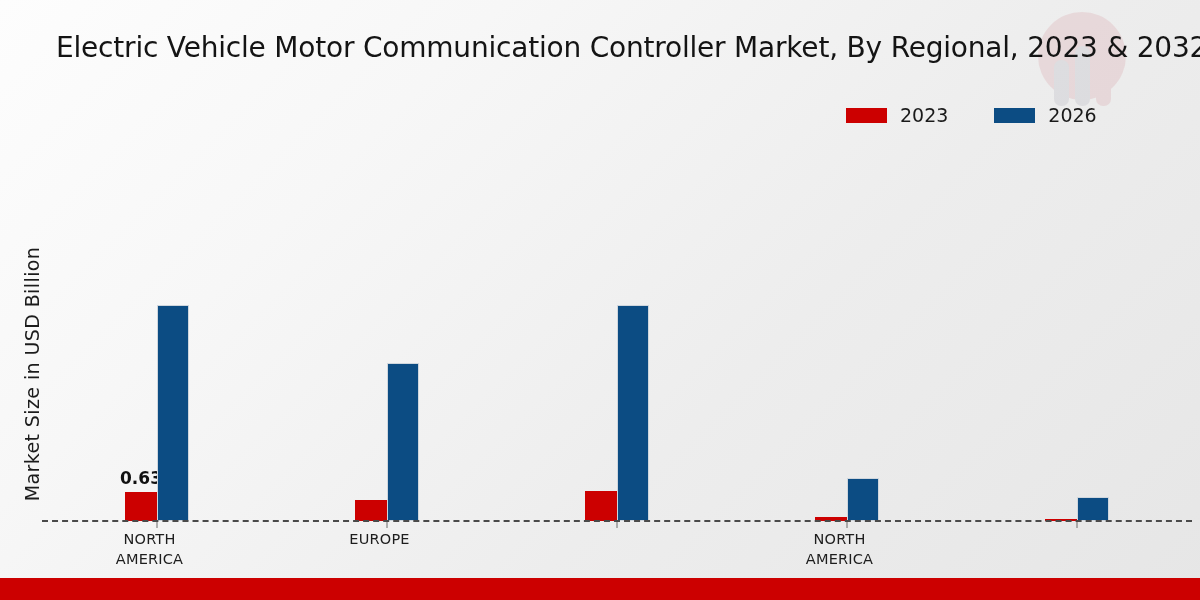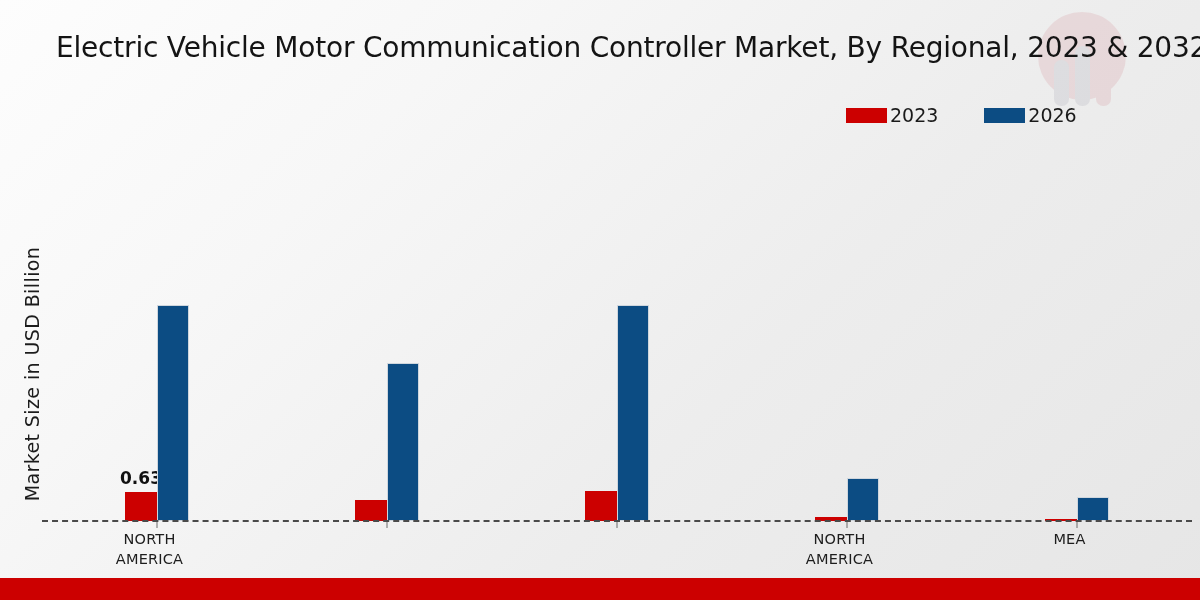--- a/index.html
+++ b/index.html
@@ -53,21 +53,21 @@
     position: absolute;
     left: 846px;
     top: 104px;
     display: flex;
     align-items: center;
     gap: 46px;
   }
   .legend-item {
     display: flex;
     align-items: center;
-    gap: 3px;
+    gap: 13px;
   }
   .legend-swatch {
     width: 41px;
     height: 15px;
     display: block;
   }
   .legend-label {
     font-size: 19px;
     color: #1a1a1a;
   }
@@ -224,20 +224,21 @@
         <div class="cat-label">NORTH
 AMERICA</div>
       </div>
 
       <div class="group">
         <div class="bars">
           <div class="bar series-2023" style="height:21px"></div>
           <div class="bar series-2032" style="height:158px"></div>
         </div>
         <div class="tick"></div>
+        <div class="cat-label">EUROPE</div>
       </div>
 
       <div class="group">
         <div class="bars">
           <div class="bar series-2023" style="height:30px"></div>
           <div class="bar series-2032" style="height:216px"></div>
         </div>
         <div class="tick"></div>
       </div>
 
@@ -250,21 +251,20 @@
         <div class="cat-label">NORTH
 AMERICA</div>
       </div>
 
       <div class="group">
         <div class="bars">
           <div class="bar series-2023" style="height:2px"></div>
           <div class="bar series-2032" style="height:24px"></div>
         </div>
         <div class="tick"></div>
-        <div class="cat-label">MEA</div>
       </div>
 
     </div>
 
     <div class="axis-line"></div>
   </div>
 
   <div class="bottom-band"></div>
 
 </div>

